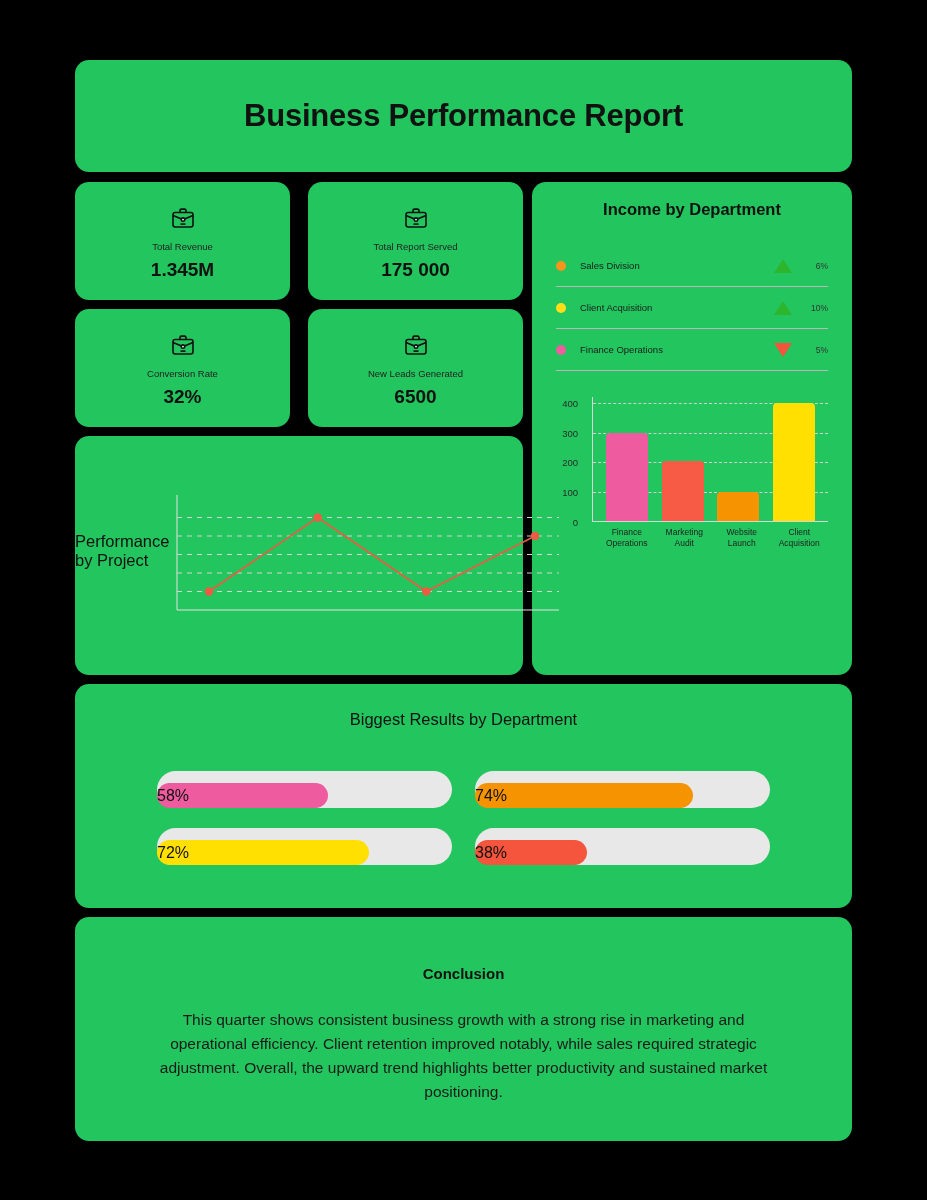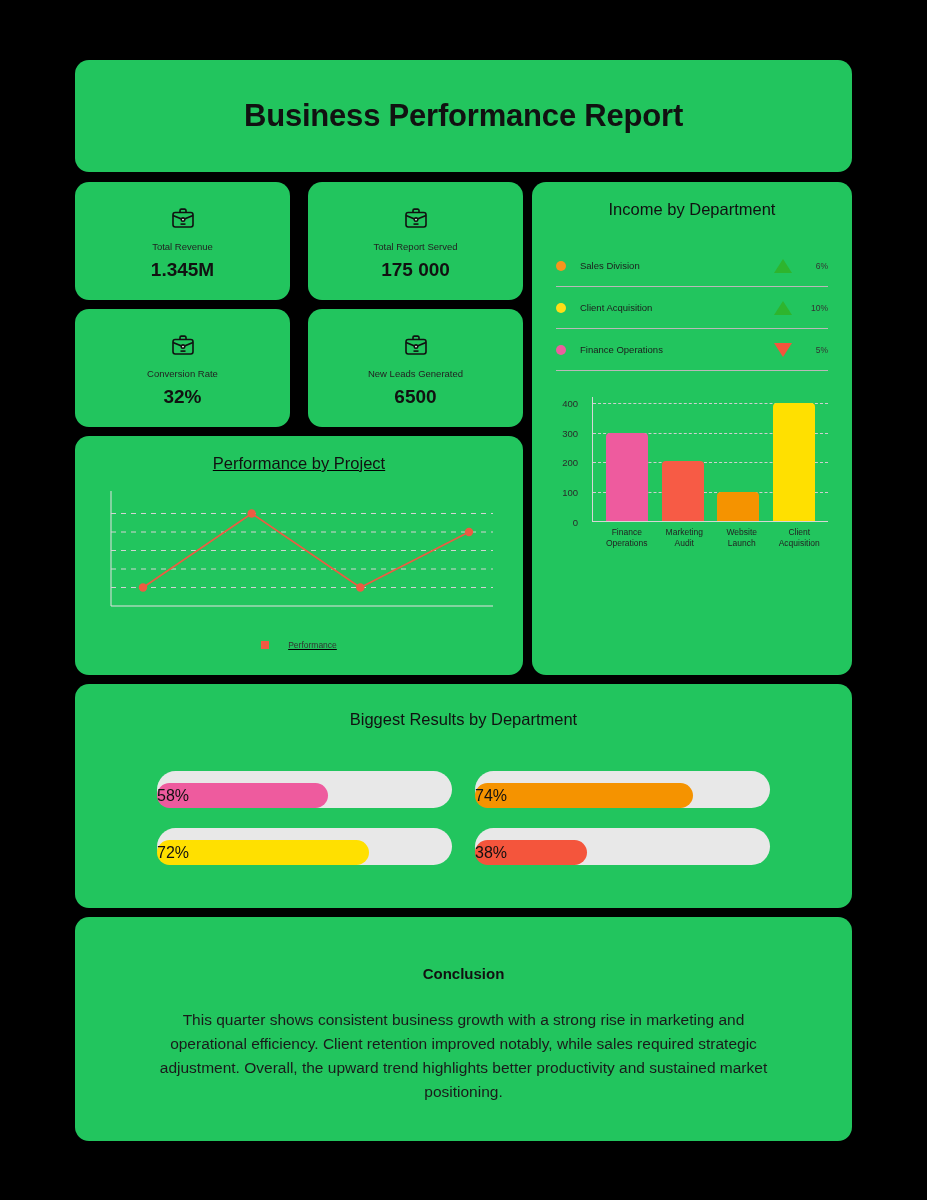--- a/index.html
+++ b/index.html
@@ -73,24 +73,23 @@
   .kpi-value {
     font-size: 19px;
     font-weight: bold;
     color: #111111;
   }
 
   
   .line-card {
     flex: 1;
     display: flex;
-    flex-direction: column;
+    flex-direction: row;
     align-items: center;
     padding: 18px 0 14px 0;
-    text-decoration: underline;
   }
   .line-card h2 {
     font-size: 16.5px;
     font-weight: normal;
     color: #111111;
     margin-bottom: 14px;
   }
   .line-plot { position: relative; width: 392px; height: 133px; }
   .line-legend {
     display: flex;
@@ -104,21 +103,21 @@
 
   
   .right-col {
     width: 320px;
     display: flex;
     flex-direction: column;
     padding: 18px 24px 14px 24px;
   }
   .right-col h2 {
     font-size: 16.5px;
-    font-weight: normal;
+    font-weight: bold;
     color: #111111;
     text-align: center;
     margin-bottom: 26px;
   }
   .dept-row {
     display: flex;
     align-items: center;
     height: 42px;
     border-bottom: 1px solid #b9b9b9;
   }

